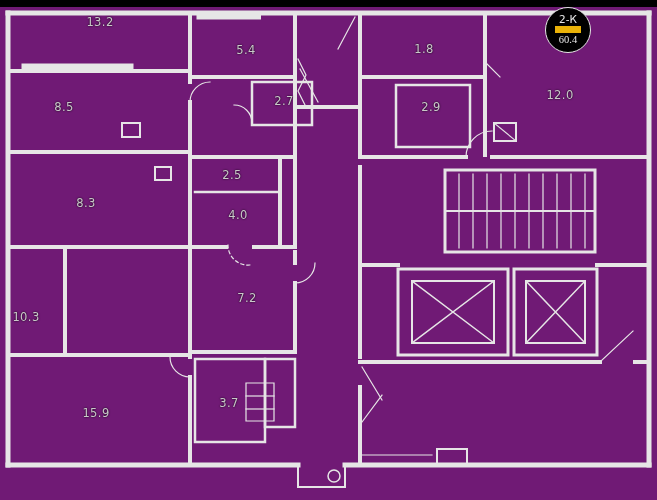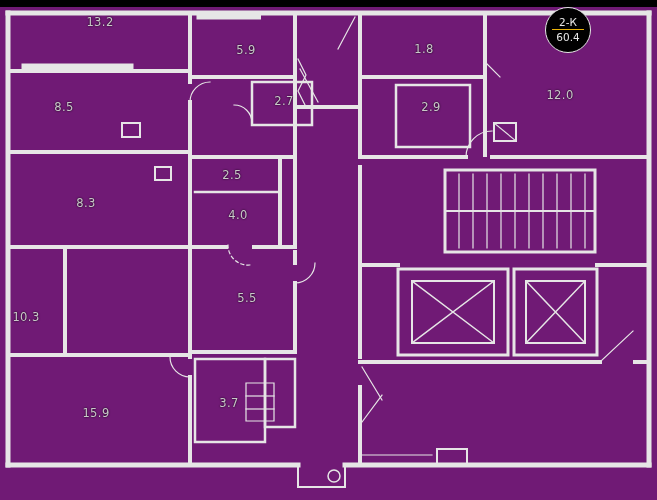--- a/index.html
+++ b/index.html
@@ -12,21 +12,21 @@
     position:absolute;transform:translate(-50%,-50%);
     color:#c9c9c9;font-size:11.5px;letter-spacing:.4px;white-space:nowrap;
     text-shadow:0 0 2px #000;
   }
   .badge{
     position:absolute;width:46px;height:46px;box-sizing:border-box;
     border:1.6px solid #e6e6e6;border-radius:50%;
     display:flex;flex-direction:column;align-items:center;justify-content:center;
     color:#e6e6e6;font-size:10.5px;line-height:1.2;background:#000;z-index:2;
   }
-  .badge .area{border-top:1px solid #eab308;padding:1px 4px 0;}
+  .badge .area{border-top:7px solid #eab308;padding:1px 4px 0;font-family:Liberation Serif, serif;}
   .badge-double{box-shadow:0 0 0 3px #000,0 0 0 4.4px #8f8f8f;}
   
   .s  {stroke:#e6e6e6;fill:none;stroke-linecap:square;}
   .w5 {stroke-width:5;}
   .w4 {stroke-width:4;}
   .w3 {stroke-width:3;}
   .w25{stroke-width:2.5;}
   .w2 {stroke-width:2;}
   .w15{stroke-width:1.5;}
   .w12{stroke-width:1.2;}
@@ -153,30 +153,30 @@
       <path class="dash" d="M228,238 A20,20 0 0 0 250,258"></path>
     </g>
 
     <g class="s hatch">
       <path d="M25,60 H130"></path>
       <path d="M200,9 H258"></path>
     </g>
   </svg>
 
   <span class="room-label" style="left:100px;top:15px">13.2</span>
-  <span class="room-label" style="left:246px;top:43px">5.9</span>
+  <span class="room-label" style="left:246px;top:43px">5.4</span>
   <span class="room-label" style="left:284px;top:94px">2.7</span>
   <span class="room-label" style="left:64px;top:100px">8.5</span>
   <span class="room-label" style="left:424px;top:42px">1.8</span>
   <span class="room-label" style="left:431px;top:100px">2.9</span>
   <span class="room-label" style="left:560px;top:88px">12.0</span>
   <span class="room-label" style="left:86px;top:196px">8.3</span>
   <span class="room-label" style="left:232px;top:168px">2.5</span>
   <span class="room-label" style="left:238px;top:208px">4.0</span>
-  <span class="room-label" style="left:247px;top:291px">5.5</span>
+  <span class="room-label" style="left:247px;top:291px">7.2</span>
   <span class="room-label" style="left:26px;top:310px">10.3</span>
   <span class="room-label" style="left:96px;top:406px">15.9</span>
   <span class="room-label" style="left:229px;top:396px">3.7</span>
 
   <div class="badge" style="left:545px;top:0px">
     <span class="num">2-К</span>
     <span class="area">60.4</span>
   </div>
 
 </div>

